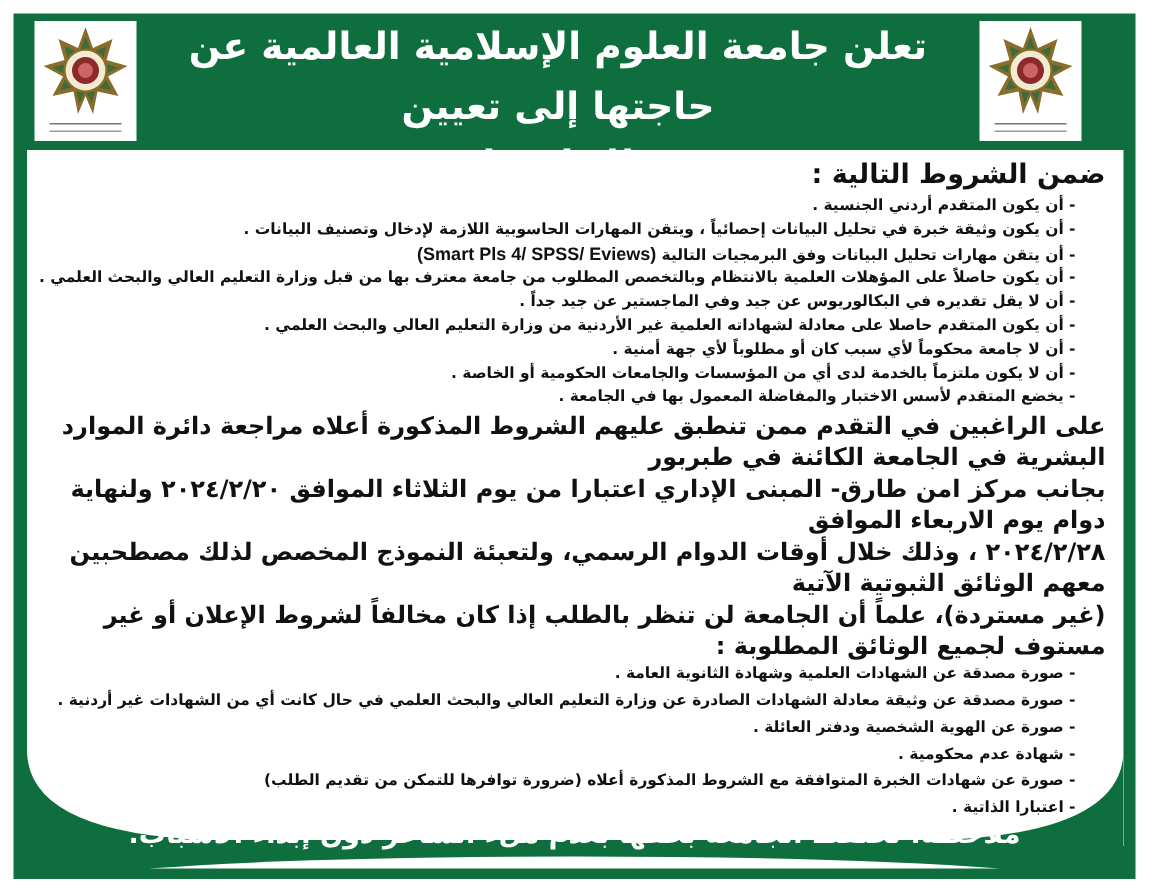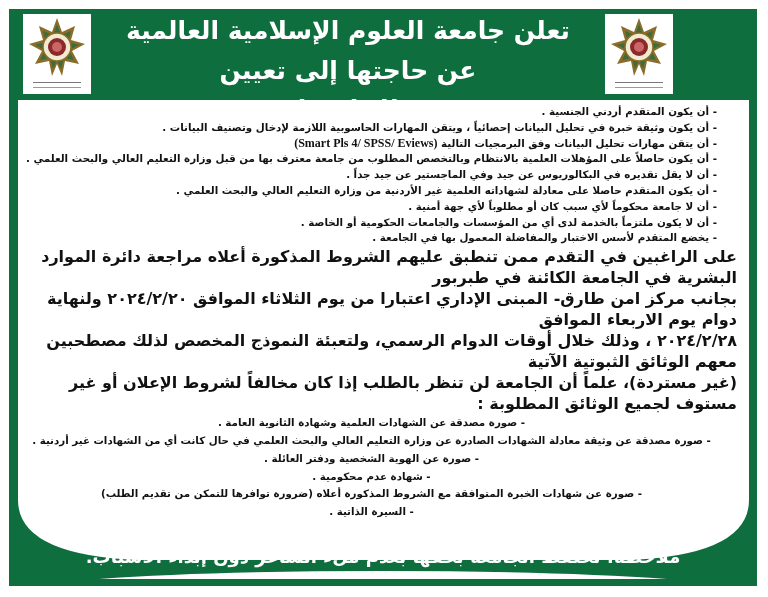--- a/index.html
+++ b/index.html
@@ -1,34 +1,34 @@
 <!DOCTYPE html>
 <html><head>
 <meta charset="utf-8">
 <style>
   html, body { margin: 0; padding: 0; background: #ffffff; }
   body { width: 768px; height: 597px; position: relative; overflow: hidden; font-family: "DejaVu Sans", sans-serif; }
   .frame { position: absolute; left: 9px; top: 9px; width: 748px; height: 577px; background: #0f6e3e; }
-  .header { position: absolute; left: 0; top: 0; width: 678px; height: 90px; }
+  .header { position: absolute; left: 0; top: 0; width: 678px; height: 90px; padding-left: 48px; }
   .logo { position: absolute; top: 5px; width: 68px; height: 80px; background: #ffffff; }
   .logo.left { left: 14px; }
   .logo.right { right: 14px; }
   .logo svg { position: absolute; left: 4px; top: 2px; }
   .logo .caption { position: absolute; left: 10px; right: 10px; bottom: 6px; height: 4px; border-top: 1px solid #777; border-bottom: 1px solid #999; }
   .title { position: absolute; left: 100px; right: 100px; top: 2px; text-align: center; color: #ffffff; direction: rtl; font-family: "DejaVu Sans", sans-serif; font-weight: bold; }
   .title .l1 { font-size: 25px; line-height: 40px; }
   .title .l2 { font-size: 25px; line-height: 38px; }
   .body { position: absolute; left: 9px; top: 91px; width: 731px; height: 464px; background: #ffffff; direction: rtl; overflow: hidden; }
   .body-shape { position: absolute; left: 0; top: 0; width: 731px; height: 464px; }
   .content { position: absolute; right: 12px; top: 4px; left: 8px; color: #111; font-family: "DejaVu Sans", sans-serif; font-weight: bold; }
   .sec-title { font-size: 18px; line-height: 26px; margin-right: 0; }
   .cond { font-size: 10.3px; line-height: 15.8px; white-space: nowrap; padding-right: 20px; }
   .para { font-size: 16px; line-height: 21px; padding-right: 0; }
-  .req { font-size: 10.3px; line-height: 17.8px; white-space: nowrap; padding-right: 20px; text-align: center; }
-  .ltr { direction: ltr; unicode-bidi: embed; font-family: Liberation Serif, serif; font-size: 12px; }
+  .req { font-size: 10.3px; line-height: 17.8px; white-space: nowrap; padding-right: 20px; }
+  .ltr { direction: ltr; unicode-bidi: embed; font-family: Liberation Sans, sans-serif; font-size: 12px; }
   .footer { position: absolute; left: 0; top: 530px; width: 748px; height: 47px; }
   .note { position: absolute; left: 0; right: 0; top: 8px; text-align: center; color: #ffffff; direction: rtl; font-family: "DejaVu Sans", sans-serif; font-weight: bold; font-size: 18px; line-height: 20px; }
   .white-curve { position: absolute; left: 0; top: 0; }
 </style>
 </head>
 <body>
 
 <div class="frame">
 
   <div class="header">
@@ -58,41 +58,42 @@
       </svg>
       <div class="caption"></div>
     </div>
   </div>
 
   <div class="body">
     <svg class="body-shape" width="731" height="464" viewBox="0 0 731 464">
       <path d="M0,400 Q0,455 120,460 L611,460 Q731,455 731,400 L731,464 L0,464 Z" fill="#0f6e3e"></path>
     </svg>
     <div class="content">
+      <div class="sec-title">ضمن الشروط التالية :</div>
       <div class="cond">- أن يكون المتقدم أردني الجنسية .</div>
       <div class="cond">- أن يكون وثيقة خبرة في تحليل البيانات إحصائياً ، ويتقن المهارات الحاسوبية اللازمة لإدخال وتصنيف البيانات .</div>
       <div class="cond"><span>- أن يتقن مهارات تحليل البيانات وفق البرمجيات التالية</span> <span class="ltr">(Smart Pls 4/  SPSS/  Eviews)</span></div>
       <div class="cond">- أن يكون حاصلاً على المؤهلات العلمية بالانتظام وبالتخصص المطلوب من جامعة معترف بها من قبل وزارة التعليم العالي والبحث العلمي .</div>
       <div class="cond">- أن لا يقل تقديره في البكالوريوس عن جيد وفي الماجستير عن جيد جداً .</div>
       <div class="cond">- أن يكون المتقدم حاصلا على معادلة لشهاداته العلمية غير الأردنية من وزارة التعليم العالي والبحث العلمي .</div>
       <div class="cond">- أن لا جامعة محكوماً لأي سبب كان أو مطلوباً لأي جهة أمنية .</div>
       <div class="cond">- أن لا يكون ملتزماً بالخدمة لدى أي من المؤسسات والجامعات الحكومية أو الخاصة .</div>
       <div class="cond">- يخضع المتقدم لأسس الاختبار والمفاضلة المعمول بها في الجامعة .</div>
 
       <div class="para">على الراغبين في التقدم ممن تنطبق عليهم الشروط المذكورة أعلاه مراجعة  دائرة الموارد البشرية في الجامعة الكائنة في طبربور</div>
       <div class="para">بجانب مركز امن طارق-  المبنى الإداري اعتبارا من  يوم الثلاثاء الموافق ٢٠٢٤/٢/٢٠   ولنهاية دوام يوم الاربعاء الموافق</div>
       <div class="para">٢٠٢٤/٢/٢٨  ، وذلك خلال أوقات الدوام الرسمي، ولتعبئة النموذج المخصص لذلك مصطحبين معهم الوثائق الثبوتية الآتية</div>
       <div class="para">(غير مستردة)، علماً أن الجامعة لن تنظر بالطلب إذا كان مخالفاً لشروط الإعلان أو غير مستوف لجميع الوثائق المطلوبة :</div>
 
       <div class="req">- صورة مصدقة عن الشهادات العلمية وشهادة الثانوية العامة .</div>
       <div class="req">- صورة مصدقة عن وثيقة معادلة الشهادات الصادرة عن وزارة التعليم العالي والبحث العلمي في حال كانت أي من الشهادات غير أردنية .</div>
       <div class="req">- صورة عن الهوية الشخصية ودفتر العائلة .</div>
       <div class="req">- شهادة عدم محكومية .</div>
       <div class="req">- صورة عن شهادات الخبرة المتوافقة مع الشروط المذكورة أعلاه (ضرورة توافرها للتمكن من تقديم الطلب)</div>
-      <div class="req">- السيرة الذاتية .</div>
+      <div class="req">- اعتبارا الذاتية .</div>
     </div>
   </div>
 
   <div class="footer">
     <svg class="white-curve" width="748" height="47" viewBox="0 0 748 47">
       <path d="M90,40 Q200,32 374,32 Q548,32 658,40 Z" fill="#ffffff"></path>
     </svg>
     <div class="note">ملاحظة: تحتفظ الجامعة بحقها بعدم ملء الشاغر دون إبداء الأسباب.</div>
   </div>
 

